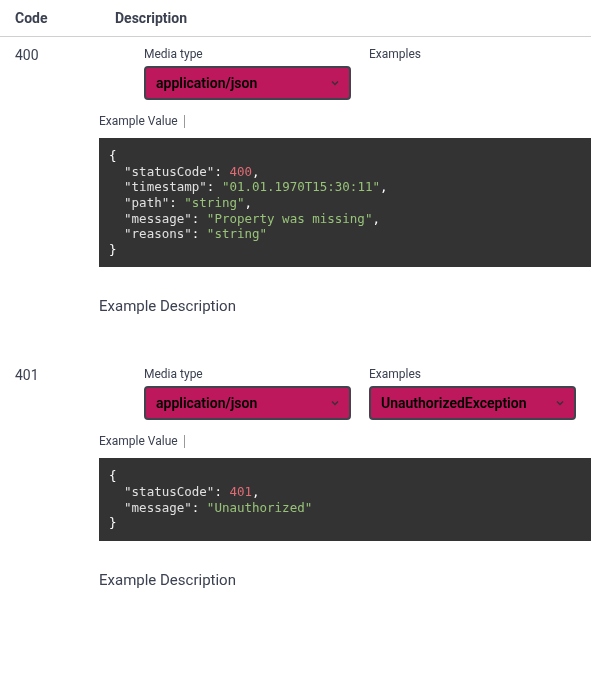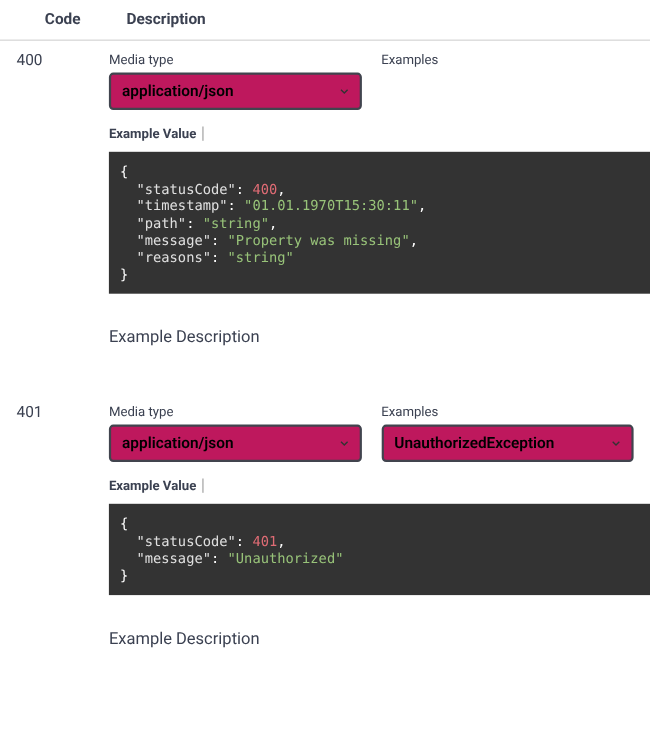--- a/index.html
+++ b/index.html
@@ -1,29 +1,29 @@
 <!DOCTYPE html>
 <html><head>
 <meta charset="utf-8">
 <style>
   * { box-sizing: border-box; margin: 0; padding: 0; }
   body { font-family: -apple-system, BlinkMacSystemFont, "Segoe UI", Roboto, sans-serif; color: #3b4151; font-size: 14px; }
   .table-header { display: flex; border-bottom: 1px solid #d0d0d0; padding: 10px 15px; font-weight: 700; }
-  .col-code { width: 84px; font-size: 14px; text-align: center; }
+  .col-code { width: 84px; font-size: 14px; }
   .col-desc { flex: 1; padding-left: 16px; }
   .row { display: flex; padding: 10px 15px 30px 15px; }
   .status-code { width: 84px; font-size: 14px; color: #3b4151; }
   .content { flex: 1; }
-  .field-row { display: flex; gap: 18px; margin-bottom: 14px; }
+  .field-row { display: flex; gap: 18px; margin-bottom: 14px; margin-left: 45px; }
   .field { flex: 1; }
   .field-label { font-size: 12px; color: #3b4151; margin-bottom: 5px; display: block; }
   select { width: 100%; border: 2px solid #41444e; border-radius: 4px; padding: 7px 10px; font-size: 14px; font-weight: 600; font-family: inherit; appearance: none; background: #be185d; }
   .select-wrap { position: relative; }
   .select-wrap .chev { position: absolute; right: 10px; top: 50%; transform: translateY(-50%); pointer-events: none; }
-  .example-value-header { display: flex; align-items: center; font-size: 12px; font-weight: 700; margin-bottom: 10px; }
+  .example-value-header { display: flex; align-items: center; font-size: 12px; font-weight: 400; margin-bottom: 10px; }
   .example-value-header .divider { width: 1px; height: 13px; background: #999; margin-left: 6px; }
   .code-block { background: #333333; color: #fff; font-family: "SFMono-Regular", Consolas, Menlo, monospace; font-size: 12.5px; padding: 10px; white-space: pre; line-height: 1.25; margin-right: -15px; }
   .tok-key { color: #e0e0e0; }
   .tok-num { color: #e06c75; }
   .tok-str { color: #98c379; }
   .tok-punc { color: #fff; }
   .example-desc-title { font-weight: 400; font-size: 15px; margin-top: 30px; margin-bottom: 12px; }
   .example-desc-text { font-size: 15px; color: #3b4151; }
 </style>
 </head>

